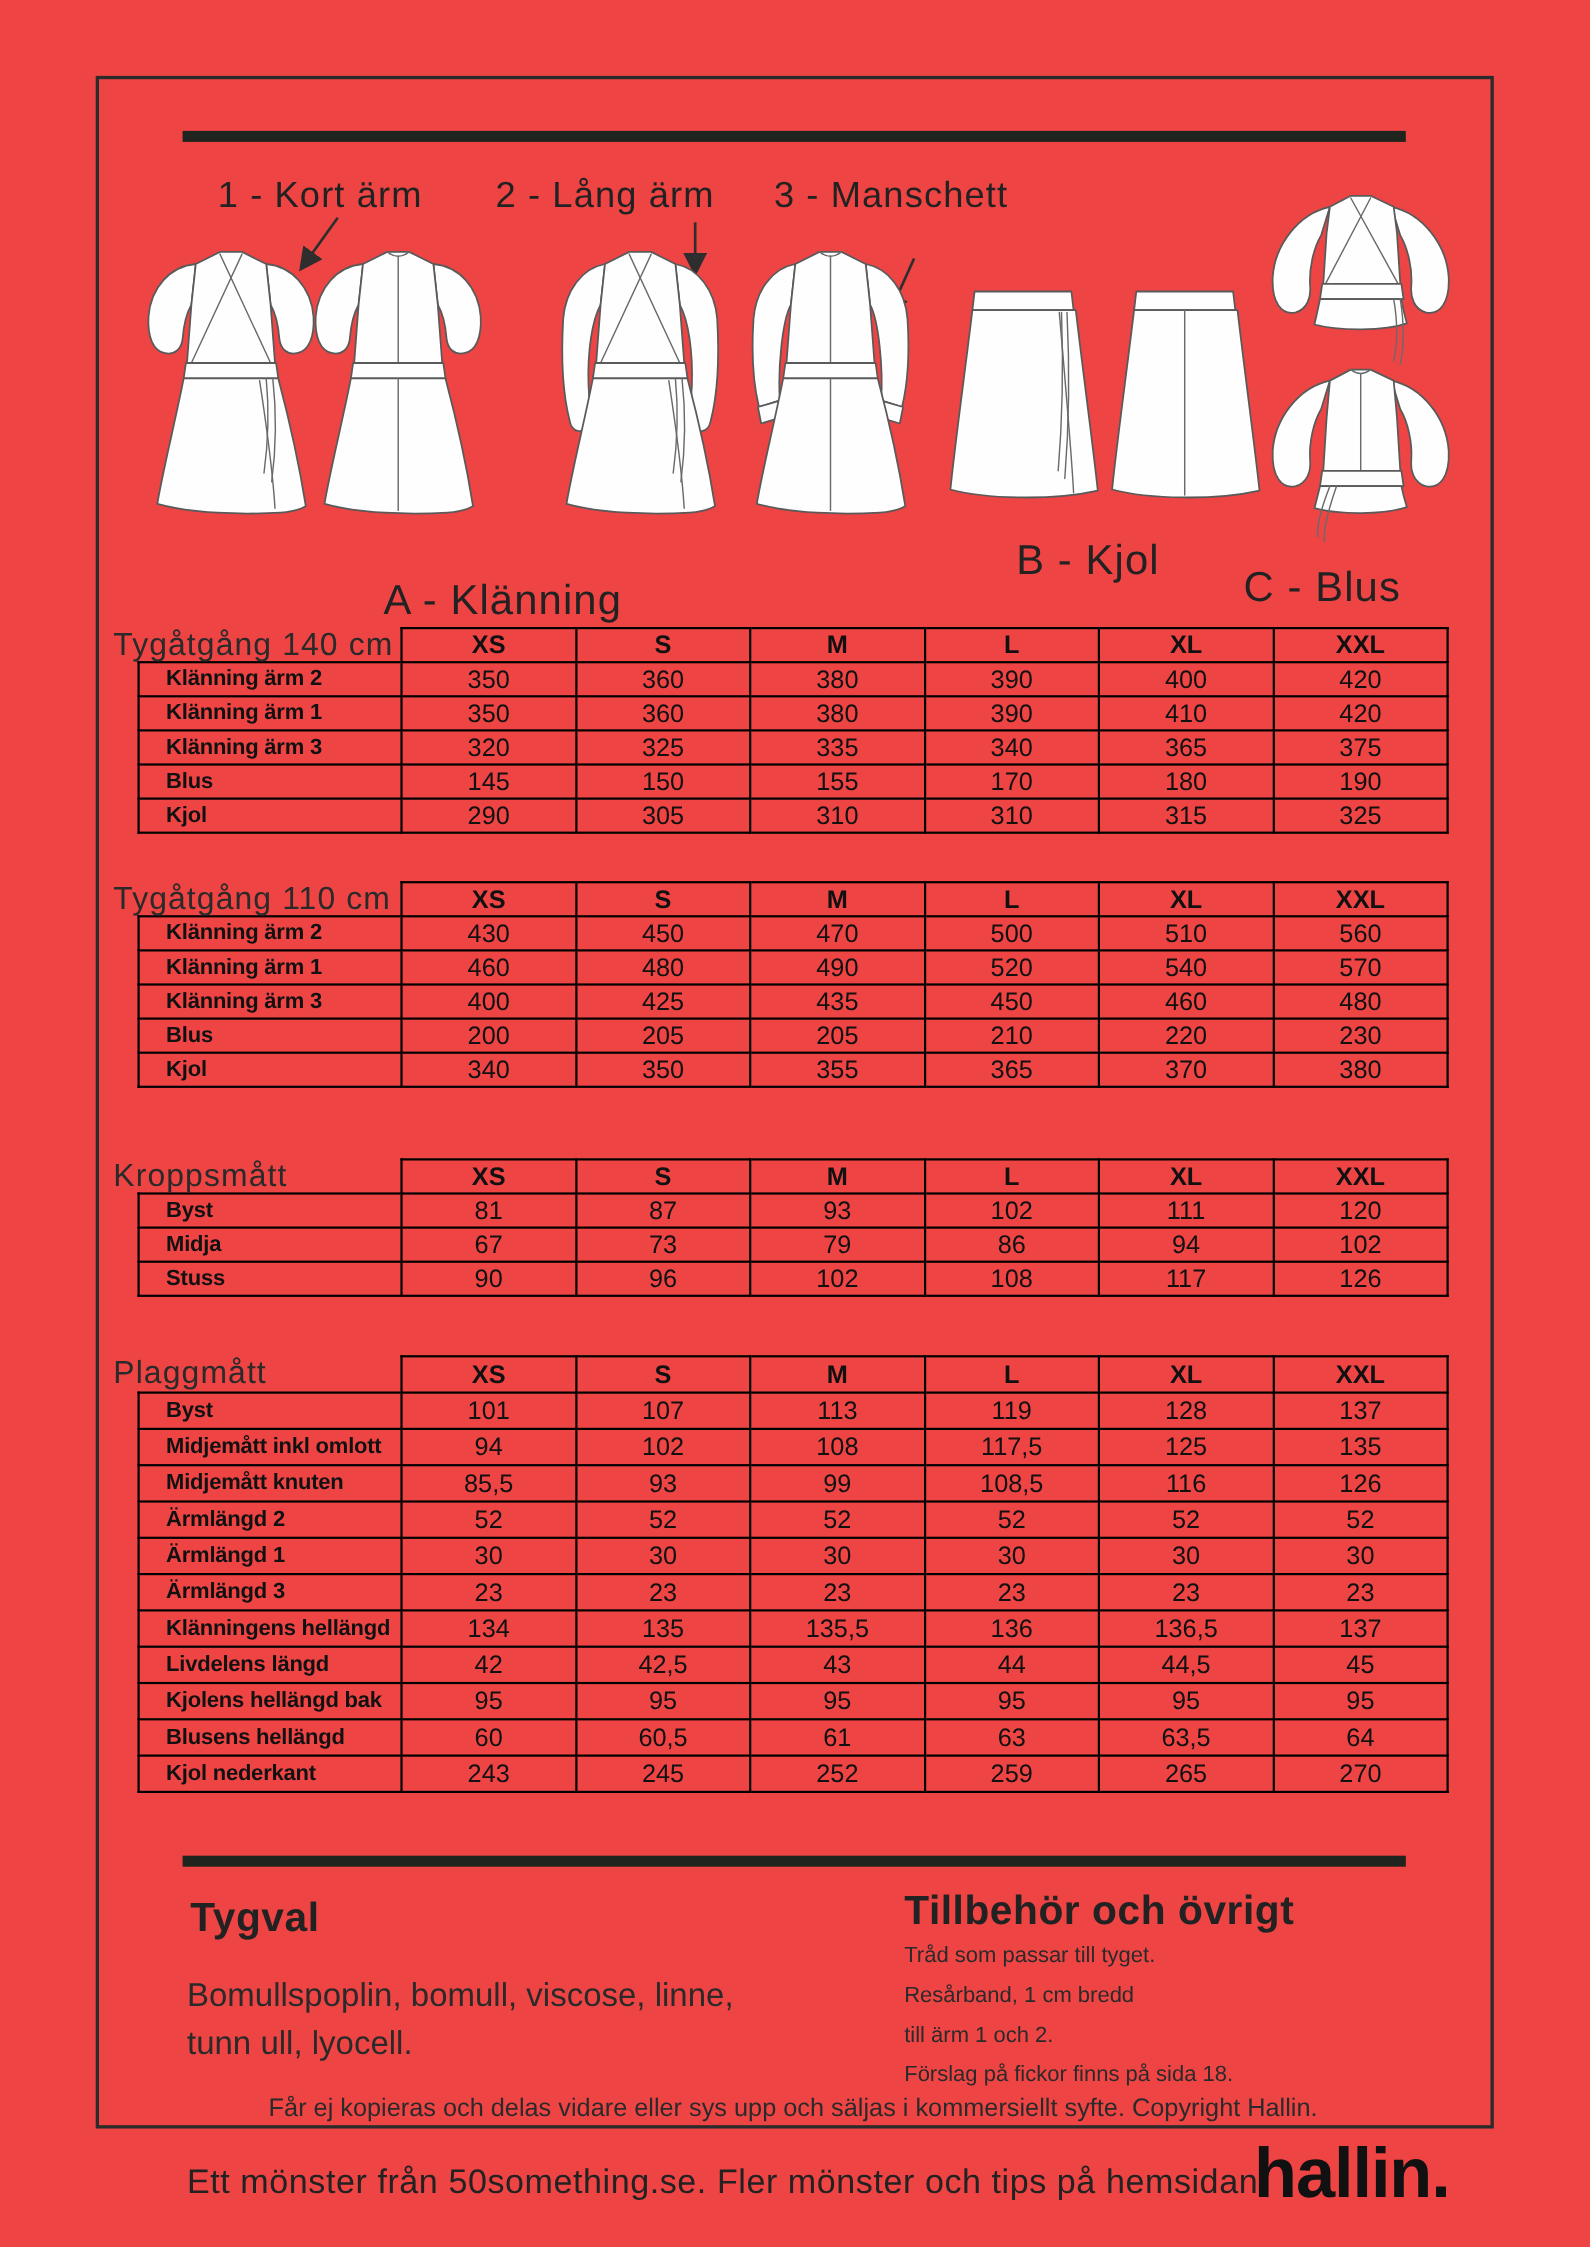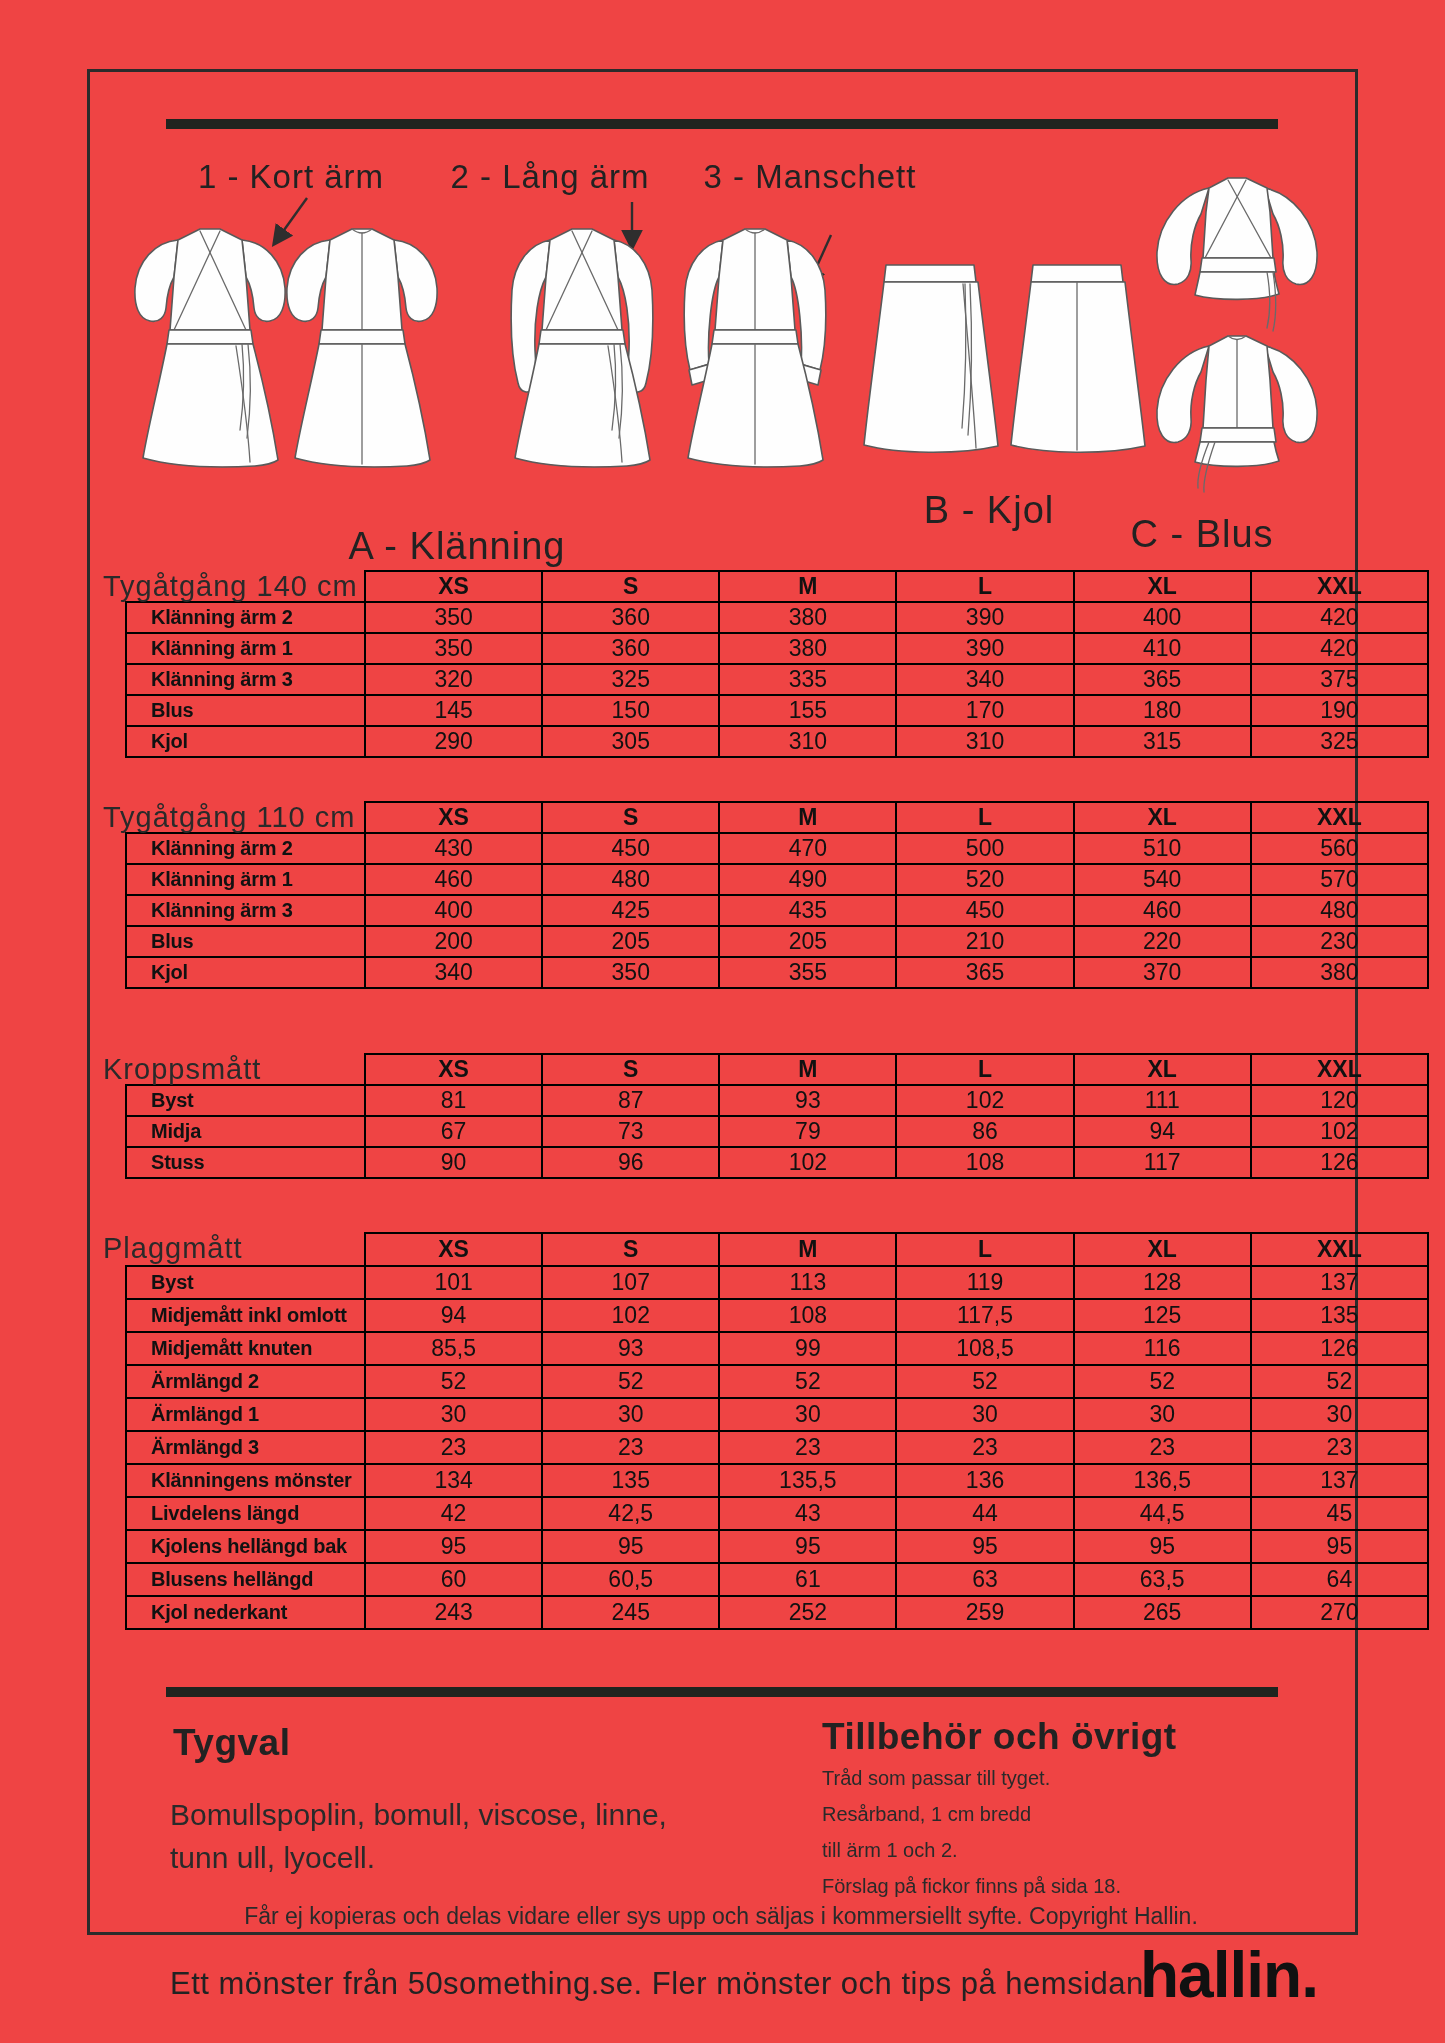--- a/index.html
+++ b/index.html
@@ -18,21 +18,21 @@
 
   svg.illus{position:absolute;left:87px;top:140px;}
   .garment path, .garment line{fill:#fefefe;stroke:#5a5a5a;stroke-width:1.6;
                 stroke-linejoin:round;stroke-linecap:round;}
   .garment .ln{fill:none;stroke-width:1.3;stroke:#6a6a6a;}
   .arrow{stroke:#2e2e2e;stroke-width:2.4;fill:none;}
 
   .size-table{position:absolute;left:125px;}
   .tbl-title{position:absolute;left:-22px;top:0;height:33px;display:flex;align-items:center;
              font-size:29px;letter-spacing:1px;color:#2a2a2a;white-space:nowrap;}
-  .size-table table{border-collapse:collapse;table-layout:fixed;width:1304px;border-radius:23px;}
+  .size-table table{border-collapse:collapse;table-layout:fixed;width:1192px;border-radius:23px;}
   .size-table th,.size-table td{border:2px solid #000;height:29px;padding:0;
              text-align:center;font-size:23px;color:#111;}
   .size-table th{font-size:23px;font-weight:bold;}
   .size-table th.spacer{border:none;background:transparent;width:238px;}
   .size-table td.rowlabel{text-align:left;padding-left:24px;font-weight:bold;
              font-size:20px;letter-spacing:-0.2px;}
   .size-table.tall th,.size-table.tall td{height:31px;}
 
   .section-heading{position:absolute;font-size:37px;font-weight:bold;color:#222;letter-spacing:0.5px;}
   .section-body{position:absolute;color:#2a2a2a;}
@@ -400,21 +400,21 @@
           <tr>
             <td class="rowlabel">Ärmlängd 3</td>
             <td>23</td>
             <td>23</td>
             <td>23</td>
             <td>23</td>
             <td>23</td>
             <td>23</td>
           </tr>
           <tr>
-            <td class="rowlabel">Klänningens mönster</td>
+            <td class="rowlabel">Klänningens hellängd</td>
             <td>134</td>
             <td>135</td>
             <td>135,5</td>
             <td>136</td>
             <td>136,5</td>
             <td>137</td>
           </tr>
           <tr>
             <td class="rowlabel">Livdelens längd</td>
             <td>42</td>

